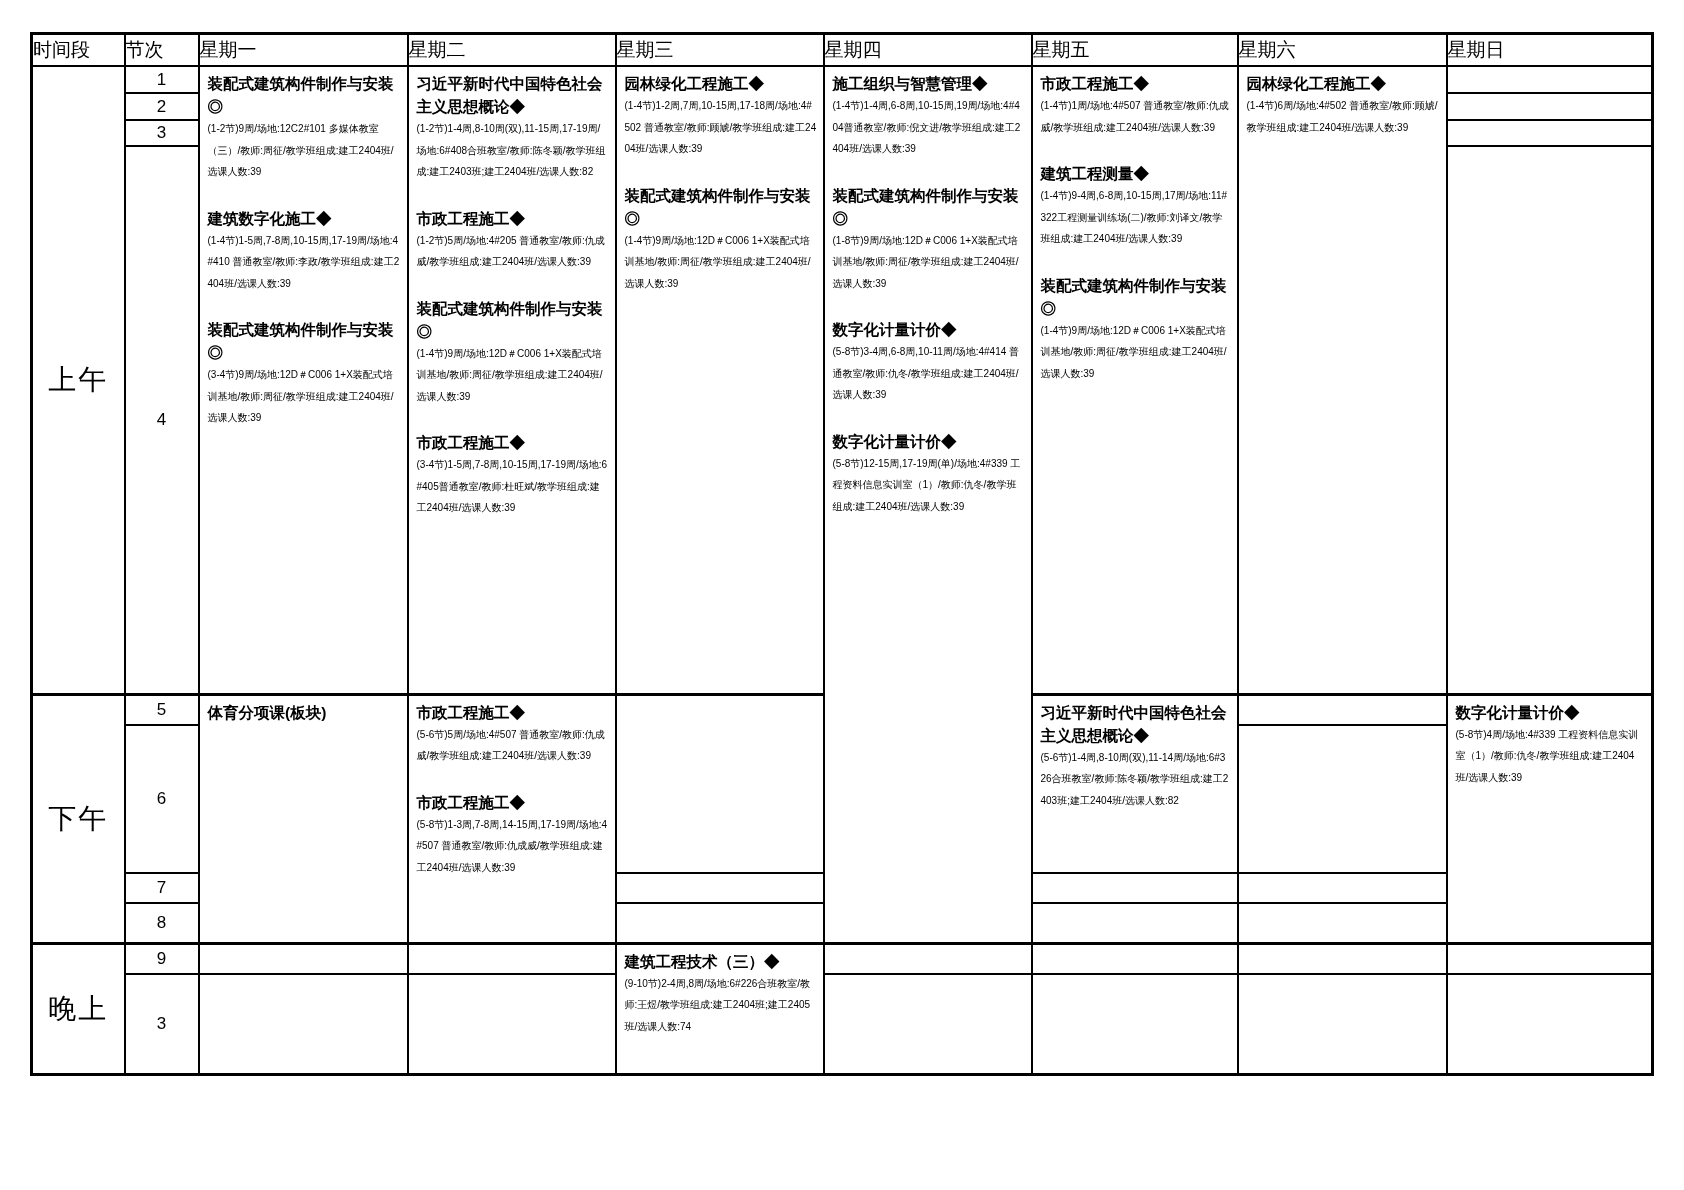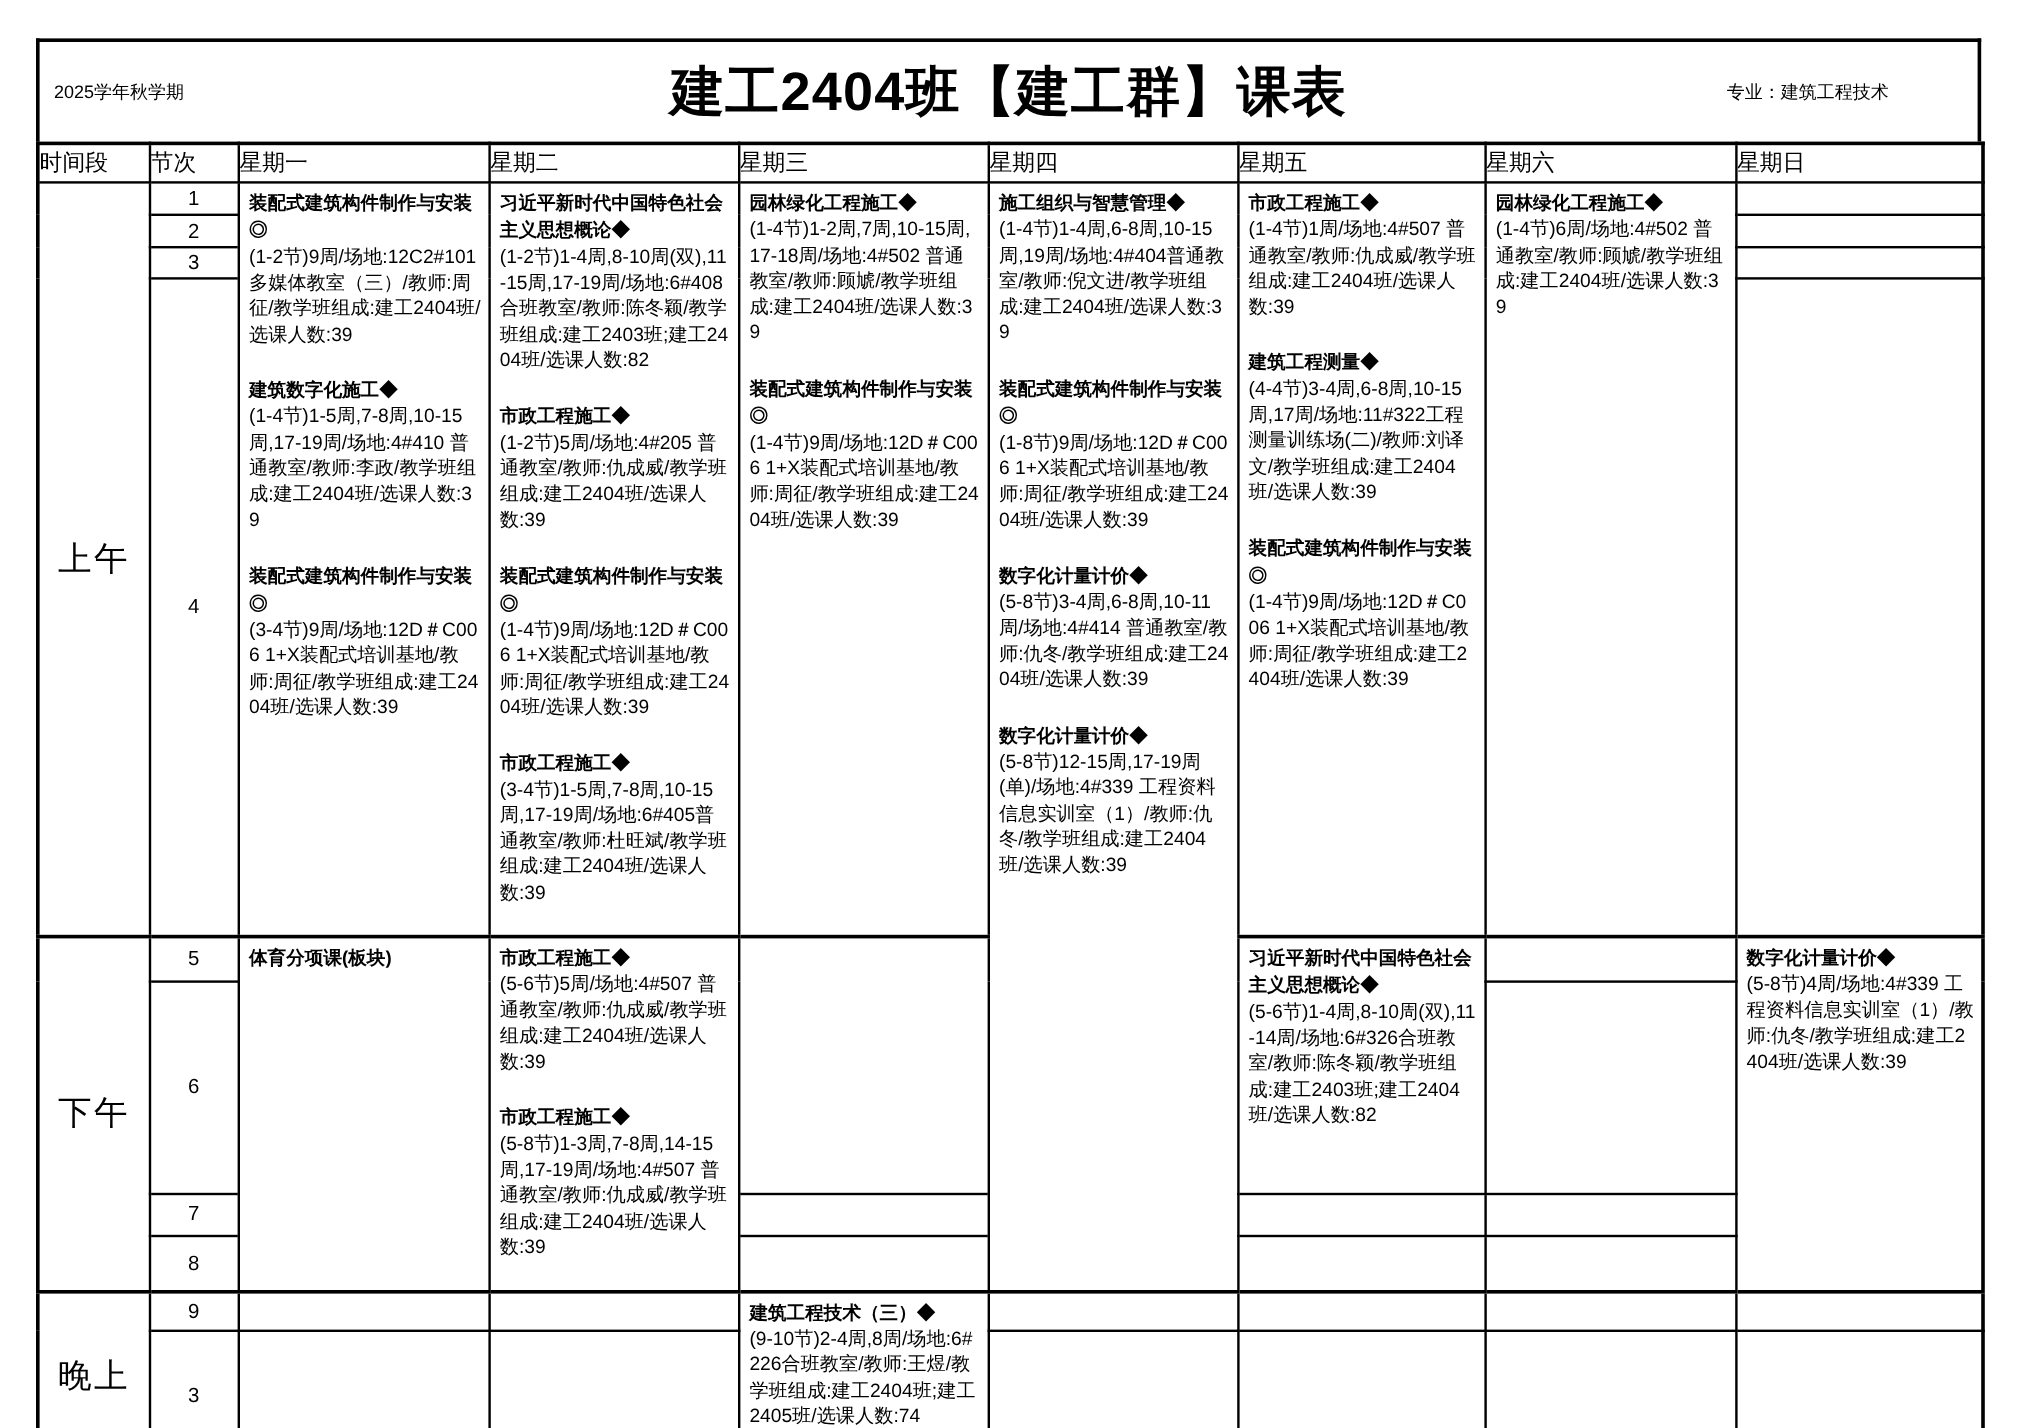--- a/index.html
+++ b/index.html
@@ -16,31 +16,26 @@
   tr.hdr td{height:30px;vertical-align:middle;font-size:19px;
             border-bottom:2.5px solid #000;}
   td.tp{text-align:center;vertical-align:middle;font-size:28px;letter-spacing:2px;}
   td.pn{text-align:center;vertical-align:middle;font-size:17px;}
   td.dc{padding:5px 6px 0 8px;}
   tr.sec td{border-top:3.5px solid #000;}
   .h27{height:27px}.h26{height:26px}.h548{height:548px}.h31{height:31px}
   .h148{height:148px}.h30{height:30px}.h40{height:40px}.h100{height:100px}
   .course{margin-bottom:24px;}
   .ctitle{font-size:15.5px;font-weight:bold;line-height:23px;word-break:break-all;}
-  .cdetail{font-size:16px;line-height:21.5px;word-break:break-all;}
+  .cdetail{font-size:10px;line-height:21.5px;word-break:break-all;}
 </style>
 </head>
 <body>
 
 <div class="sheet">
-  <div class="titlebar">
-    <div class="semester">2025学年秋学期</div>
-    <div class="main-title">建工2404班【建工群】课表</div>
-    <div class="major">专业：建筑工程技术</div>
-  </div>
 
   <table class="grid">
     <colgroup>
       <col style="width:93px">
         <col style="width:74px">
       <col style="width:209px">
         <col style="width:208px">
         <col style="width:208px">
       <col style="width:208px">
         <col style="width:206px">
@@ -124,21 +119,21 @@
           <div class="cdetail">(5-8节)12-15周,17-19周(单)/场地:4#339 工程资料信息实训室（1）/教师:仇冬/教学班组成:建工2404班/选课人数:39</div>
         </div>
       </td>
       <td class="dc" rowspan="4">
         <div class="course">
           <div class="ctitle">市政工程施工◆</div>
           <div class="cdetail">(1-4节)1周/场地:4#507 普通教室/教师:仇成威/教学班组成:建工2404班/选课人数:39</div>
         </div>
         <div class="course">
           <div class="ctitle">建筑工程测量◆</div>
-          <div class="cdetail">(4-4节)3-4周,6-8周,10-15周,17周/场地:11#322工程测量训练场(二)/教师:刘译文/教学班组成:建工2404班/选课人数:39</div>
+          <div class="cdetail">(1-4节)9-4周,6-8周,10-15周,17周/场地:11#322工程测量训练场(二)/教师:刘译文/教学班组成:建工2404班/选课人数:39</div>
         </div>
         <div class="course">
           <div class="ctitle">装配式建筑构件制作与安装◎</div>
           <div class="cdetail">(1-4节)9周/场地:12D＃C006 1+X装配式培训基地/教师:周征/教学班组成:建工2404班/选课人数:39</div>
         </div>
       </td>
       <td class="dc" rowspan="4">
         <div class="course">
           <div class="ctitle">园林绿化工程施工◆</div>
           <div class="cdetail">(1-4节)6周/场地:4#502 普通教室/教师:顾虓/教学班组成:建工2404班/选课人数:39</div>

